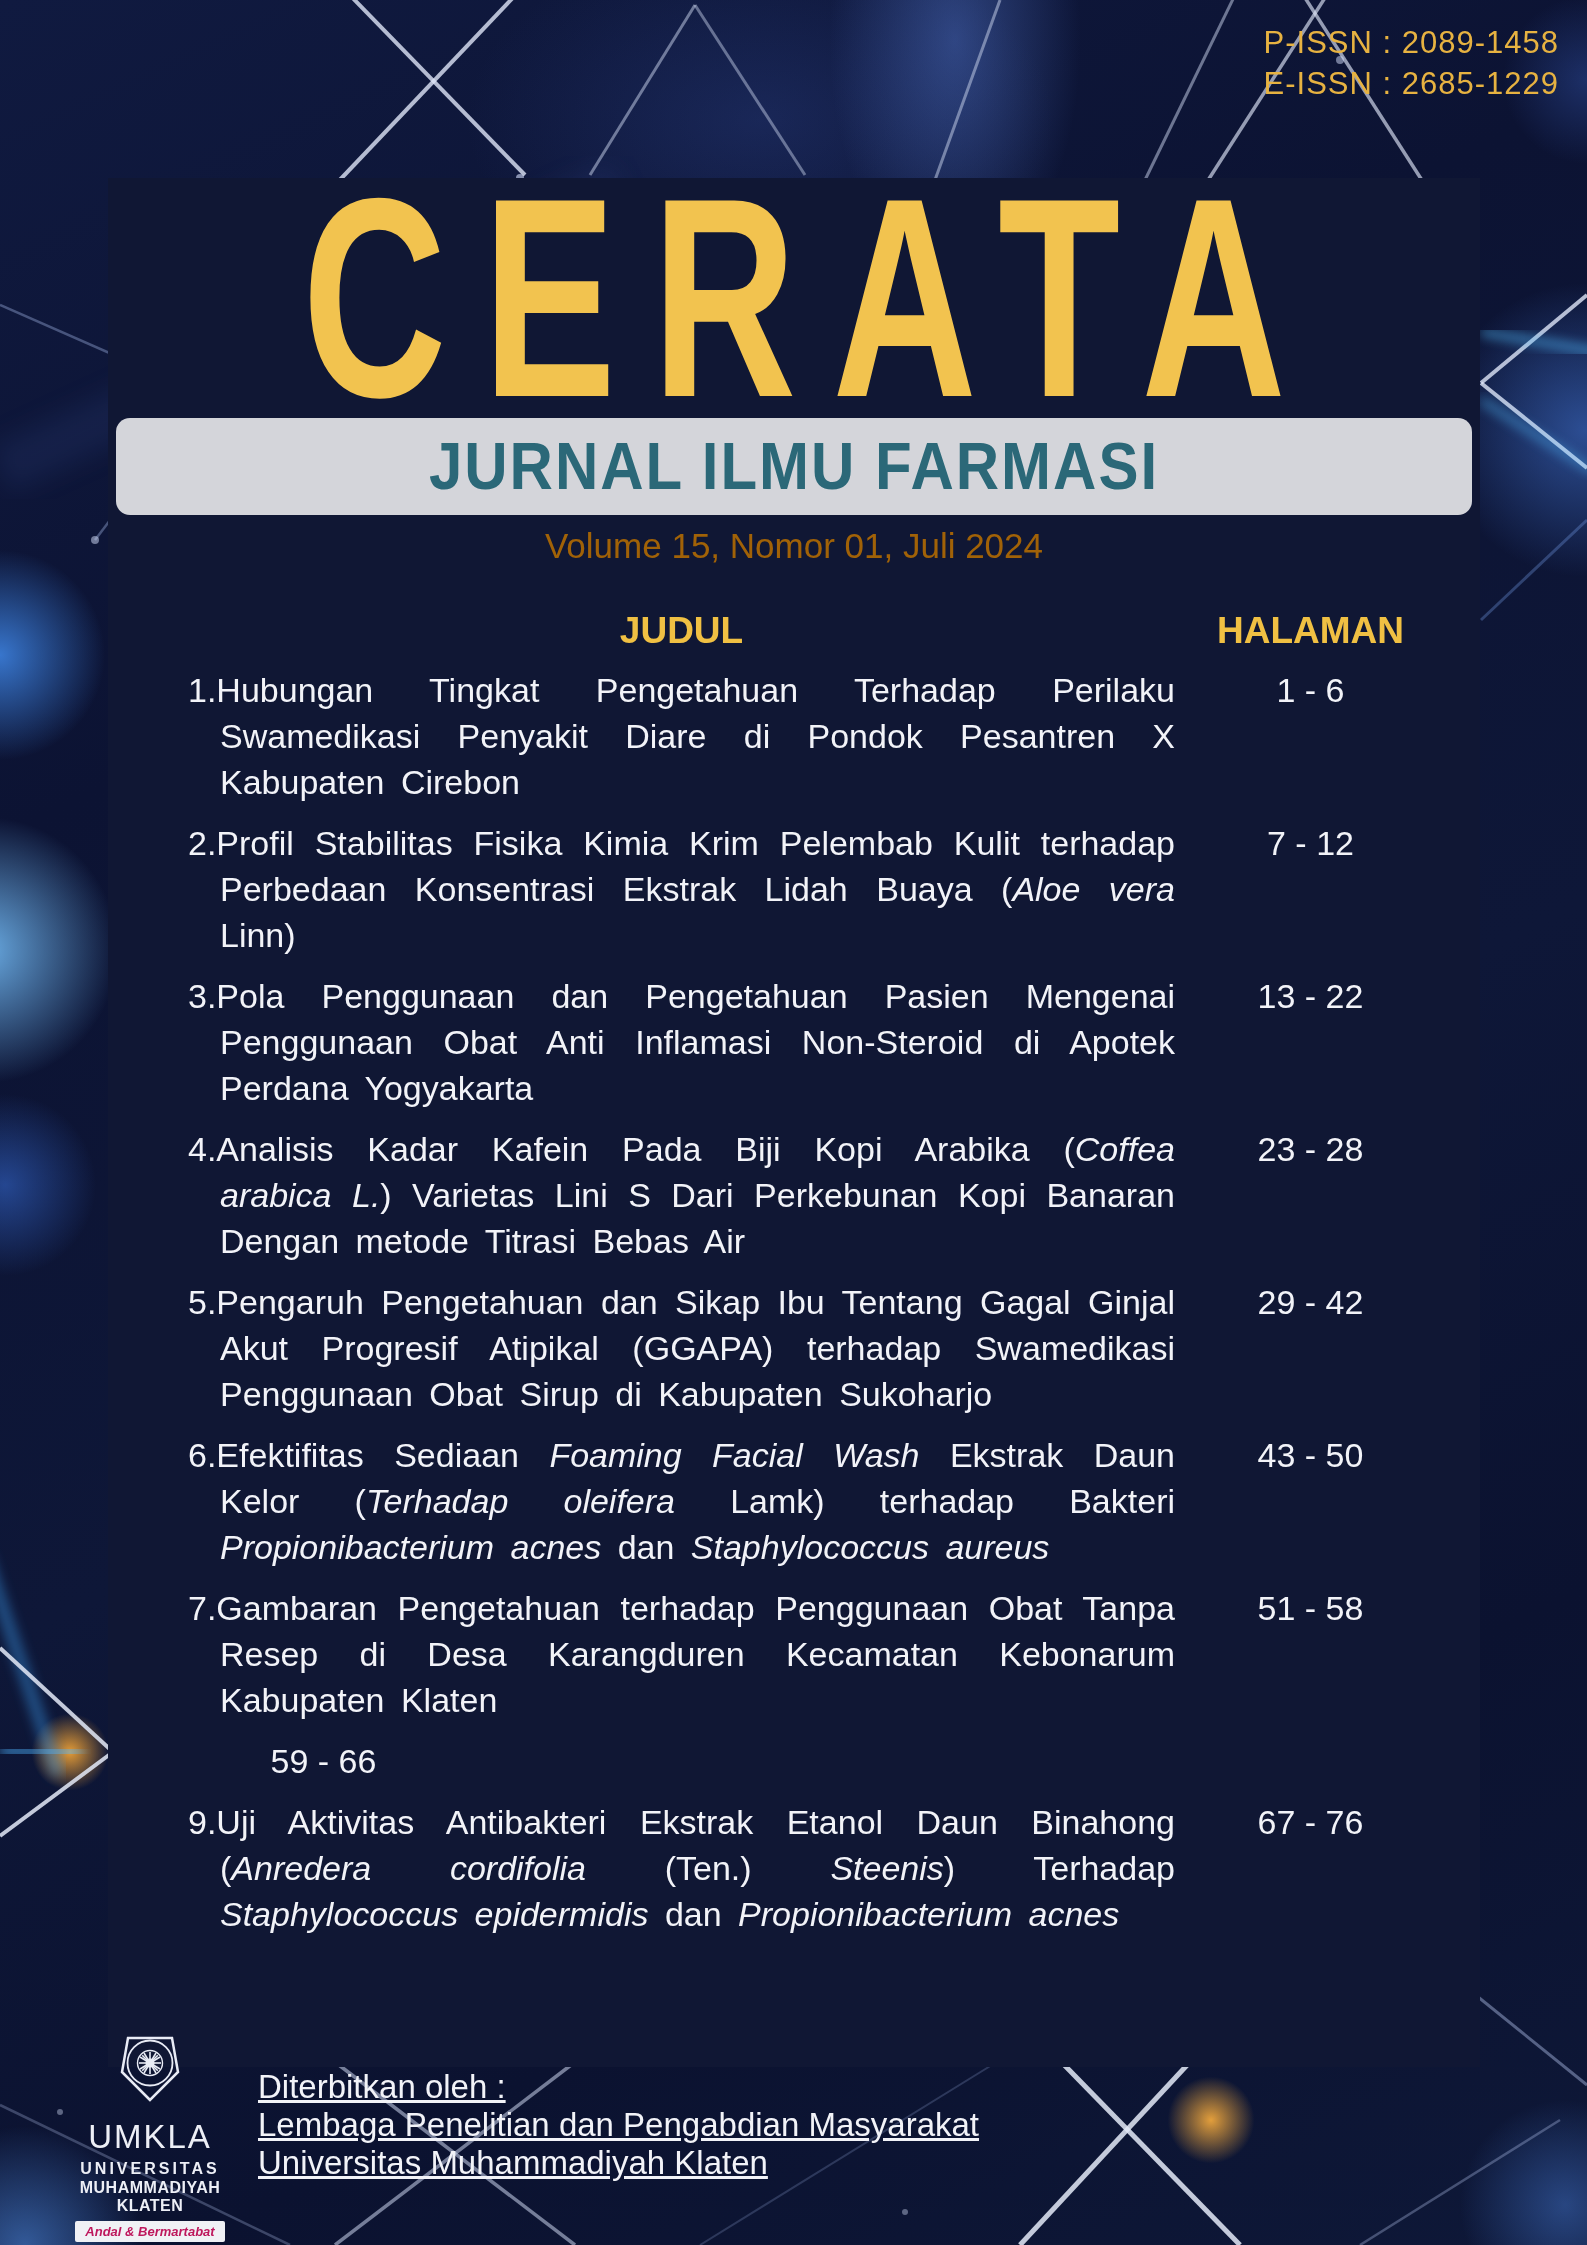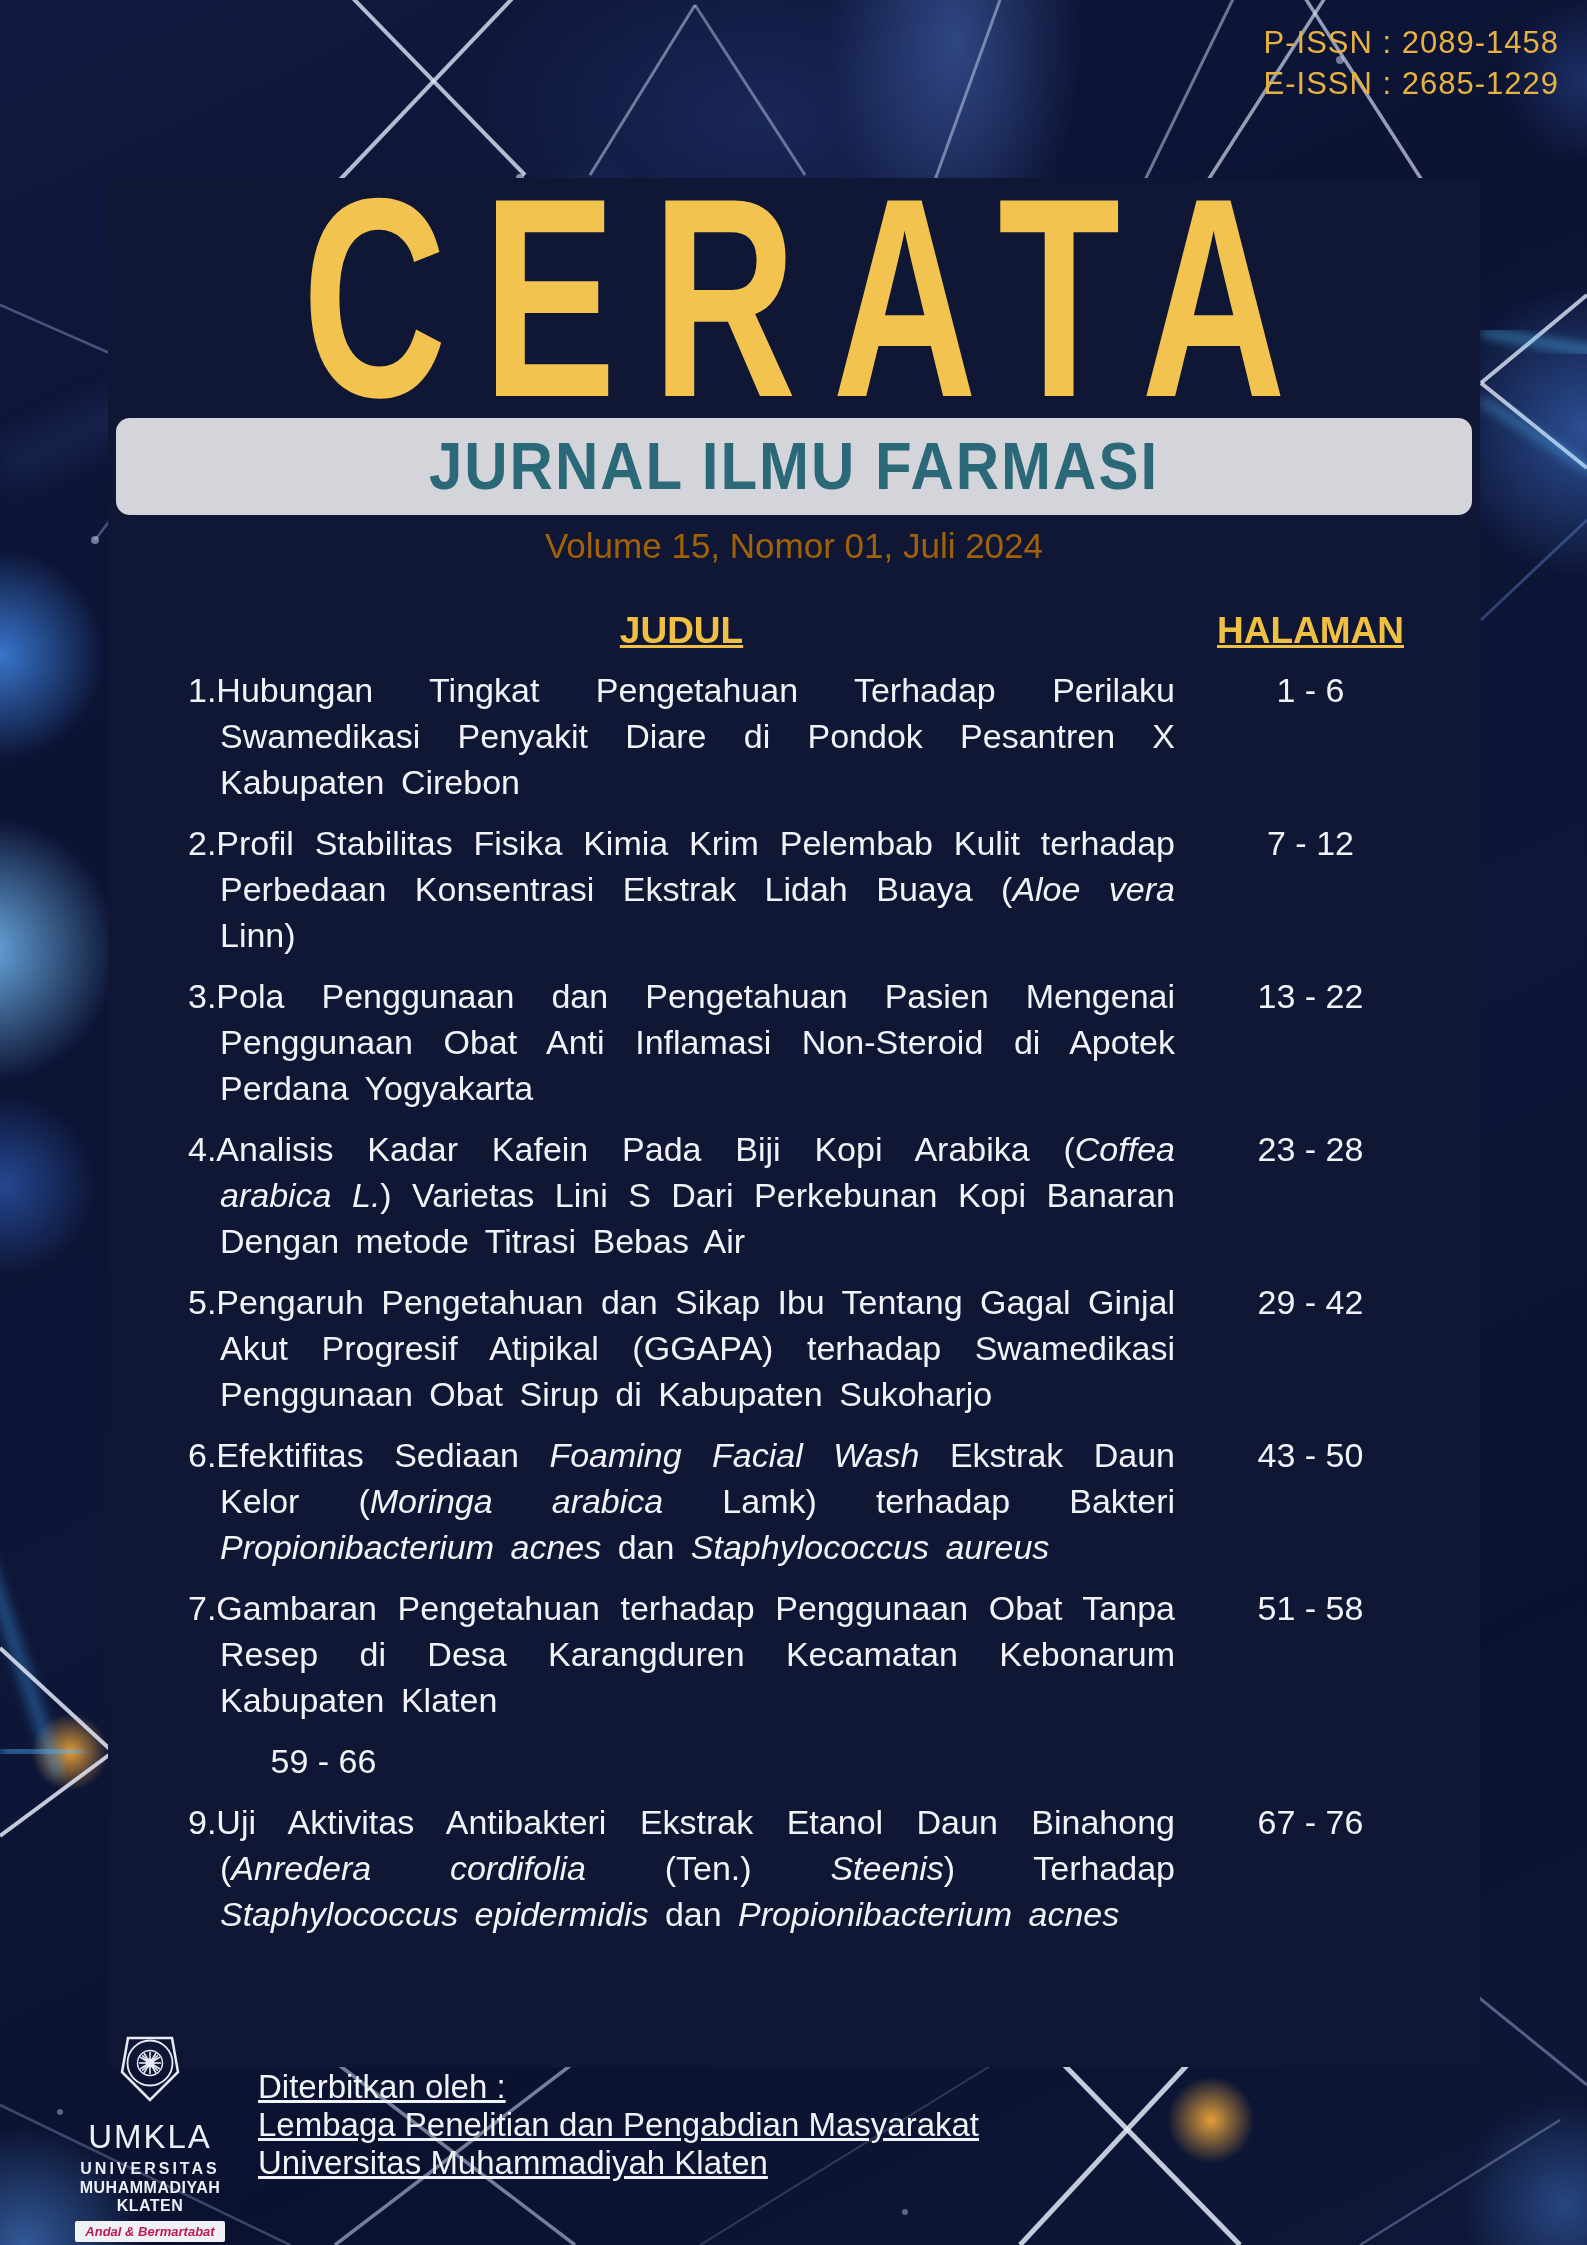--- a/index.html
+++ b/index.html
@@ -41,21 +41,21 @@
     margin:0 8px; height:97px; background:#D4D5DA;
     display:flex; align-items:center; justify-content:center;border-radius:14px;
   }
   .subtitle-text {
     font-size:60px; font-weight:bold; color:#2B6878; letter-spacing:2px;
     transform:scaleY(1.12); white-space:nowrap;
   }
   .edition { text-align:center; color:#a16207; font-size:35px; margin-top:11px; }
   .toc-header {
     display:flex; padding:0 62px 0 80px; margin-top:44px;
-    font-weight:bold; color:#F0C043; font-size:37px;text-decoration:underline;
+    font-weight:bold; color:#F0C043; font-size:37px;
   }
   .th-title { flex:1; text-align:center; }
   .th-pages { width:215px; margin-left:28px; text-align:center; }
   .toc-list { padding:0 62px 0 80px; margin-top:15px; }
   .toc-row { display:flex; margin-bottom:15px; color:#F2F3F8; font-size:34px; line-height:46px; }
   .toc-title { flex:1; text-align:justify; padding-left:32px; text-indent:-32px; word-spacing:7px; }
   .toc-pages { width:215px; margin-left:28px; text-align:center; white-space:nowrap; }
   .it { font-style:italic; }
   .logo { position:absolute; left:50px; top:2030px; width:200px; text-align:center; color:#EDEFF6; }
   .logo-acronym { font-size:33px; letter-spacing:2px; margin-top:12px; }
@@ -172,21 +172,21 @@
     <div class="toc-title"><span class="toc-num">4.</span><span class="toc-text"><span>Analisis Kadar Kafein Pada Biji Kopi Arabika (</span><span class="it">Coffea arabica L.</span><span>) Varietas Lini S Dari Perkebunan Kopi Banaran Dengan metode Titrasi Bebas Air</span></span></div>
     <div class="toc-pages">23 - 28</div>
   </div>
 
   <div class="toc-row">
     <div class="toc-title"><span class="toc-num">5.</span><span class="toc-text"><span>Pengaruh Pengetahuan dan Sikap Ibu Tentang Gagal Ginjal Akut Progresif Atipikal (GGAPA) terhadap Swamedikasi Penggunaan Obat Sirup di Kabupaten Sukoharjo</span></span></div>
     <div class="toc-pages">29 - 42</div>
   </div>
 
   <div class="toc-row">
-    <div class="toc-title"><span class="toc-num">6.</span><span class="toc-text"><span>Efektifitas Sediaan </span><span class="it">Foaming Facial Wash</span><span> Ekstrak Daun Kelor (</span><span class="it">Moringa arabica</span><span> Lamk) terhadap Bakteri </span><span class="it">Propionibacterium acnes</span><span> dan </span><span class="it">Staphylococcus aureus</span></span></div>
+    <div class="toc-title"><span class="toc-num">6.</span><span class="toc-text"><span>Efektifitas Sediaan </span><span class="it">Foaming Facial Wash</span><span> Ekstrak Daun Kelor (</span><span class="it">Terhadap oleifera</span><span> Lamk) terhadap Bakteri </span><span class="it">Propionibacterium acnes</span><span> dan </span><span class="it">Staphylococcus aureus</span></span></div>
     <div class="toc-pages">43 - 50</div>
   </div>
 
   <div class="toc-row">
     <div class="toc-title"><span class="toc-num">7.</span><span class="toc-text"><span>Gambaran Pengetahuan terhadap Penggunaan Obat Tanpa Resep di Desa Karangduren Kecamatan Kebonarum Kabupaten Klaten</span></span></div>
     <div class="toc-pages">51 - 58</div>
   </div>
 
   <div class="toc-row">
     <div class="toc-pages">59 - 66</div>

